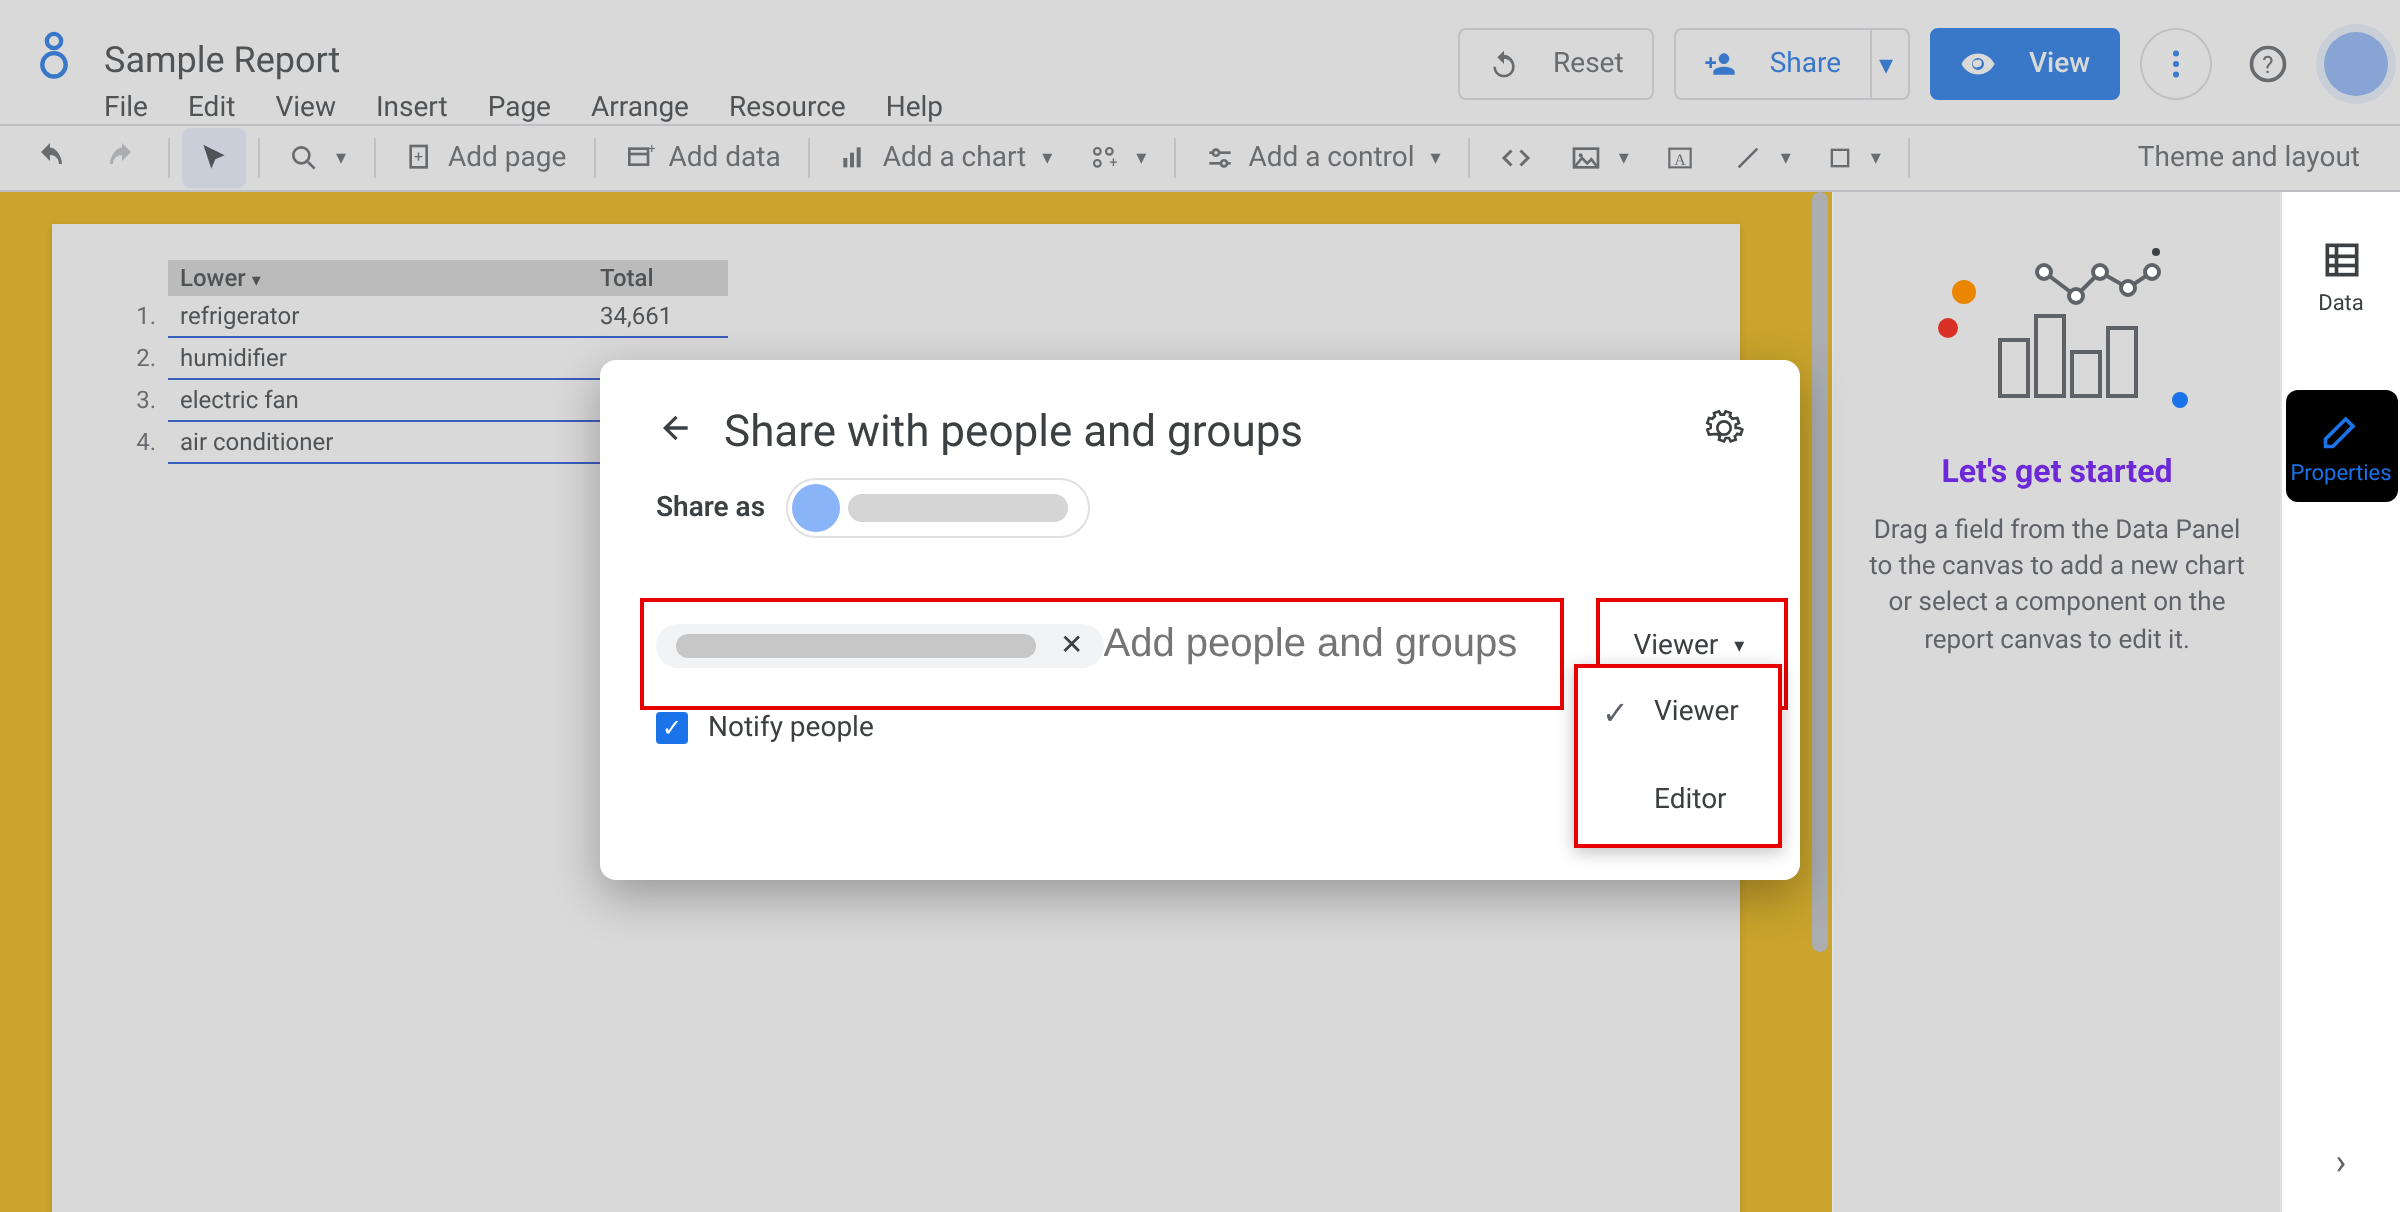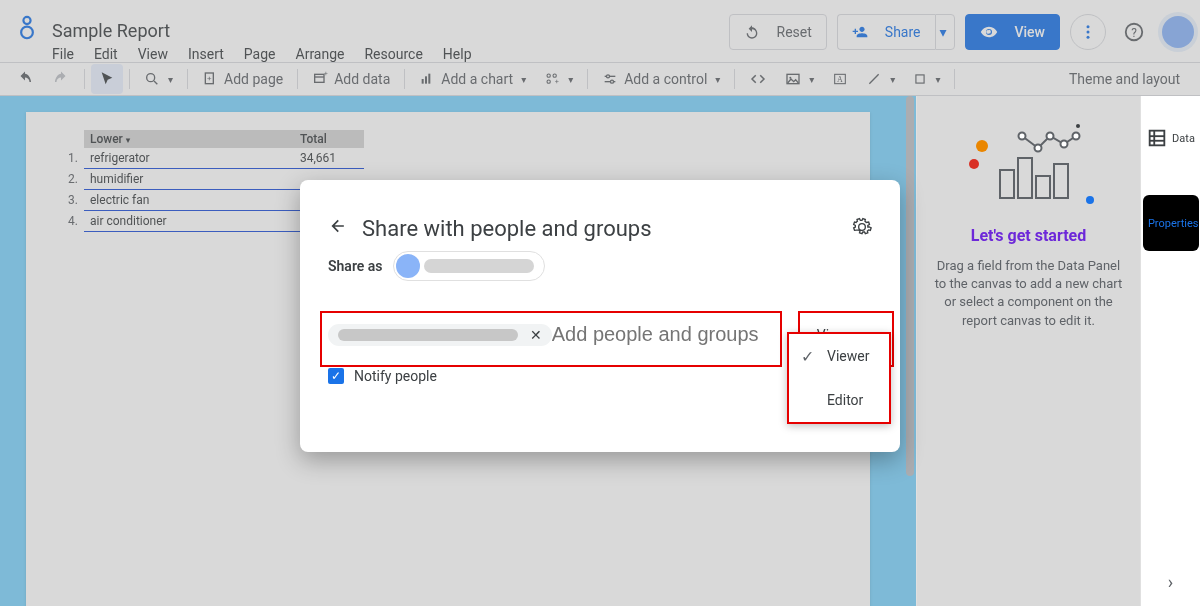--- a/index.html
+++ b/index.html
@@ -28,21 +28,21 @@
 
   
   .toolbar { position:absolute; top:62px; left:0; right:0; height:34px; border-top:1px solid #dadce0; border-bottom:1px solid #dadce0; display:flex; align-items:center; padding:0 8px; gap:2px; font-size:14px; color:#5f6368; }
   .tb-item { display:flex; align-items:center; gap:6px; padding:0 8px; height:30px; cursor:pointer; }
   .tb-sep { width:1px; height:20px; background:#dadce0; margin:0 4px; }
   .tb-item.selected { background:#e8f0fe; border-radius:4px; }
   .tb-drop:after { content:"▾"; font-size:10px; margin-left:2px; color:#5f6368;}
   .tb-right { margin-left:auto; padding-right:12px; }
 
   
-  .canvas-wrap { position:absolute; top:96px; left:0; right:284px; bottom:0; background:#7dd3fc; overflow:hidden; }
+  .canvas-wrap { position:absolute; top:96px; left:0; right:284px; bottom:0; background:#eab308; overflow:hidden; }
   .page { position:absolute; top:16px; left:26px; width:844px; height:1000px; background:#fff; box-shadow:0 1px 3px rgba(0,0,0,0.15); }
   .page-inner { position:absolute; top:18px; left:18px; width:320px; }
 
   table.data { width:320px; border-collapse:collapse; font-size:12px; color:#3c4043;}
   table.data th { background:#d5d5d5; height:18px; text-align:left; padding:0 6px; font-weight:500;}
   table.data th.first { width:40px; background:transparent;}
   table.data th.total { text-align:left; width:70px;}
   table.data td { border-bottom:1px solid #1d4ed8; padding:3px 6px; height:18px;}
   table.data td.idx { text-align:right; width:40px; color:#5f6368; border-bottom:none;}
   .pager { font-size:11px; color:#5f6368; text-align:right; padding-top:130px; }
@@ -51,27 +51,27 @@
   .canvas-scroll .thumb { position:absolute; top:0; left:2px; width:8px; height:380px; background:#bdc1c6; border-radius:4px; }
 
   
   .sidepanel { position:absolute; top:96px; right:60px; width:224px; bottom:0; border-left:1px solid #e0e0e0; padding:16px 10px; text-align:center; z-index:7;}
   .sp-ill { width:130px; height:86px; margin:8px auto 20px; position:relative; }
   .sp-title { font-size:16px; font-weight:700; color:#6d28d9; margin-bottom:12px; }
   .sp-desc { font-size:13px; color:#5f6368; line-height:1.4; padding:0 4px;}
 
   
   .sidetabs { position:absolute; top:96px; right:0; width:60px; bottom:0; border-left:1px solid #e0e0e0; display:flex; flex-direction:column; align-items:center; gap:4px; padding-top:14px; z-index:7; background:#fff;}
-  .stab { width:56px; height:56px; display:flex; flex-direction:row; align-items:center; justify-content:center; font-size:11px; color:#3c4043; border-radius:6px; cursor:pointer; gap:4px;}
+  .stab { width:56px; height:56px; display:flex; flex-direction:column; align-items:center; justify-content:center; font-size:11px; color:#3c4043; border-radius:6px; cursor:pointer; gap:4px;}
   .stab.active { background:#000000; color:#1a73e8;margin-top:25px; }
   .stab svg { width:22px; height:22px; }
   .sidetabs .expand { margin-top:auto; margin-bottom:14px; font-size:18px; color:#5f6368; cursor:pointer; }
 
   
-  .modal { position:absolute; top:180px; left:300px; width:600px; background:#fff; border-radius:8px; box-shadow:0 8px 24px rgba(0,0,0,0.3); z-index:10; padding:36px 28px 22px; }
+  .modal { position:absolute; top:180px; left:300px; width:600px; background:#fff; border-radius:8px; box-shadow:0 8px 24px rgba(0,0,0,0.3); z-index:10; padding:24px 28px 22px; }
   .modal-head { display:flex; align-items:center; gap:14px; }
   .modal-head .back { font-size:20px; cursor:pointer; color:#3c4043;}
   .modal-title { font-size:22px; color:#3c4043; flex:1; }
   .modal-head .gear { font-size:18px; color:#3c4043; cursor:pointer; }
   .share-as-row { display:flex; align-items:center; gap:10px; margin-top:10px; font-size:14px; font-weight:600; color:#3c4043;}
   .share-as-row .mini-av { width:24px; height:24px; border-radius:50%; background:#8ab4f8;}
   .share-as-row .chip { display:inline-flex; align-items:center; border:1px solid #e0e0e0; border-radius:16px; padding:2px 2px 2px 2px; }
   .share-as-row .chip .redact { width:110px; height:14px; background:#d5d5d5; border-radius:7px; margin:0 8px 0 4px;}
 
   .input-row { position:relative; margin-top:42px; display:flex; align-items:center; }

